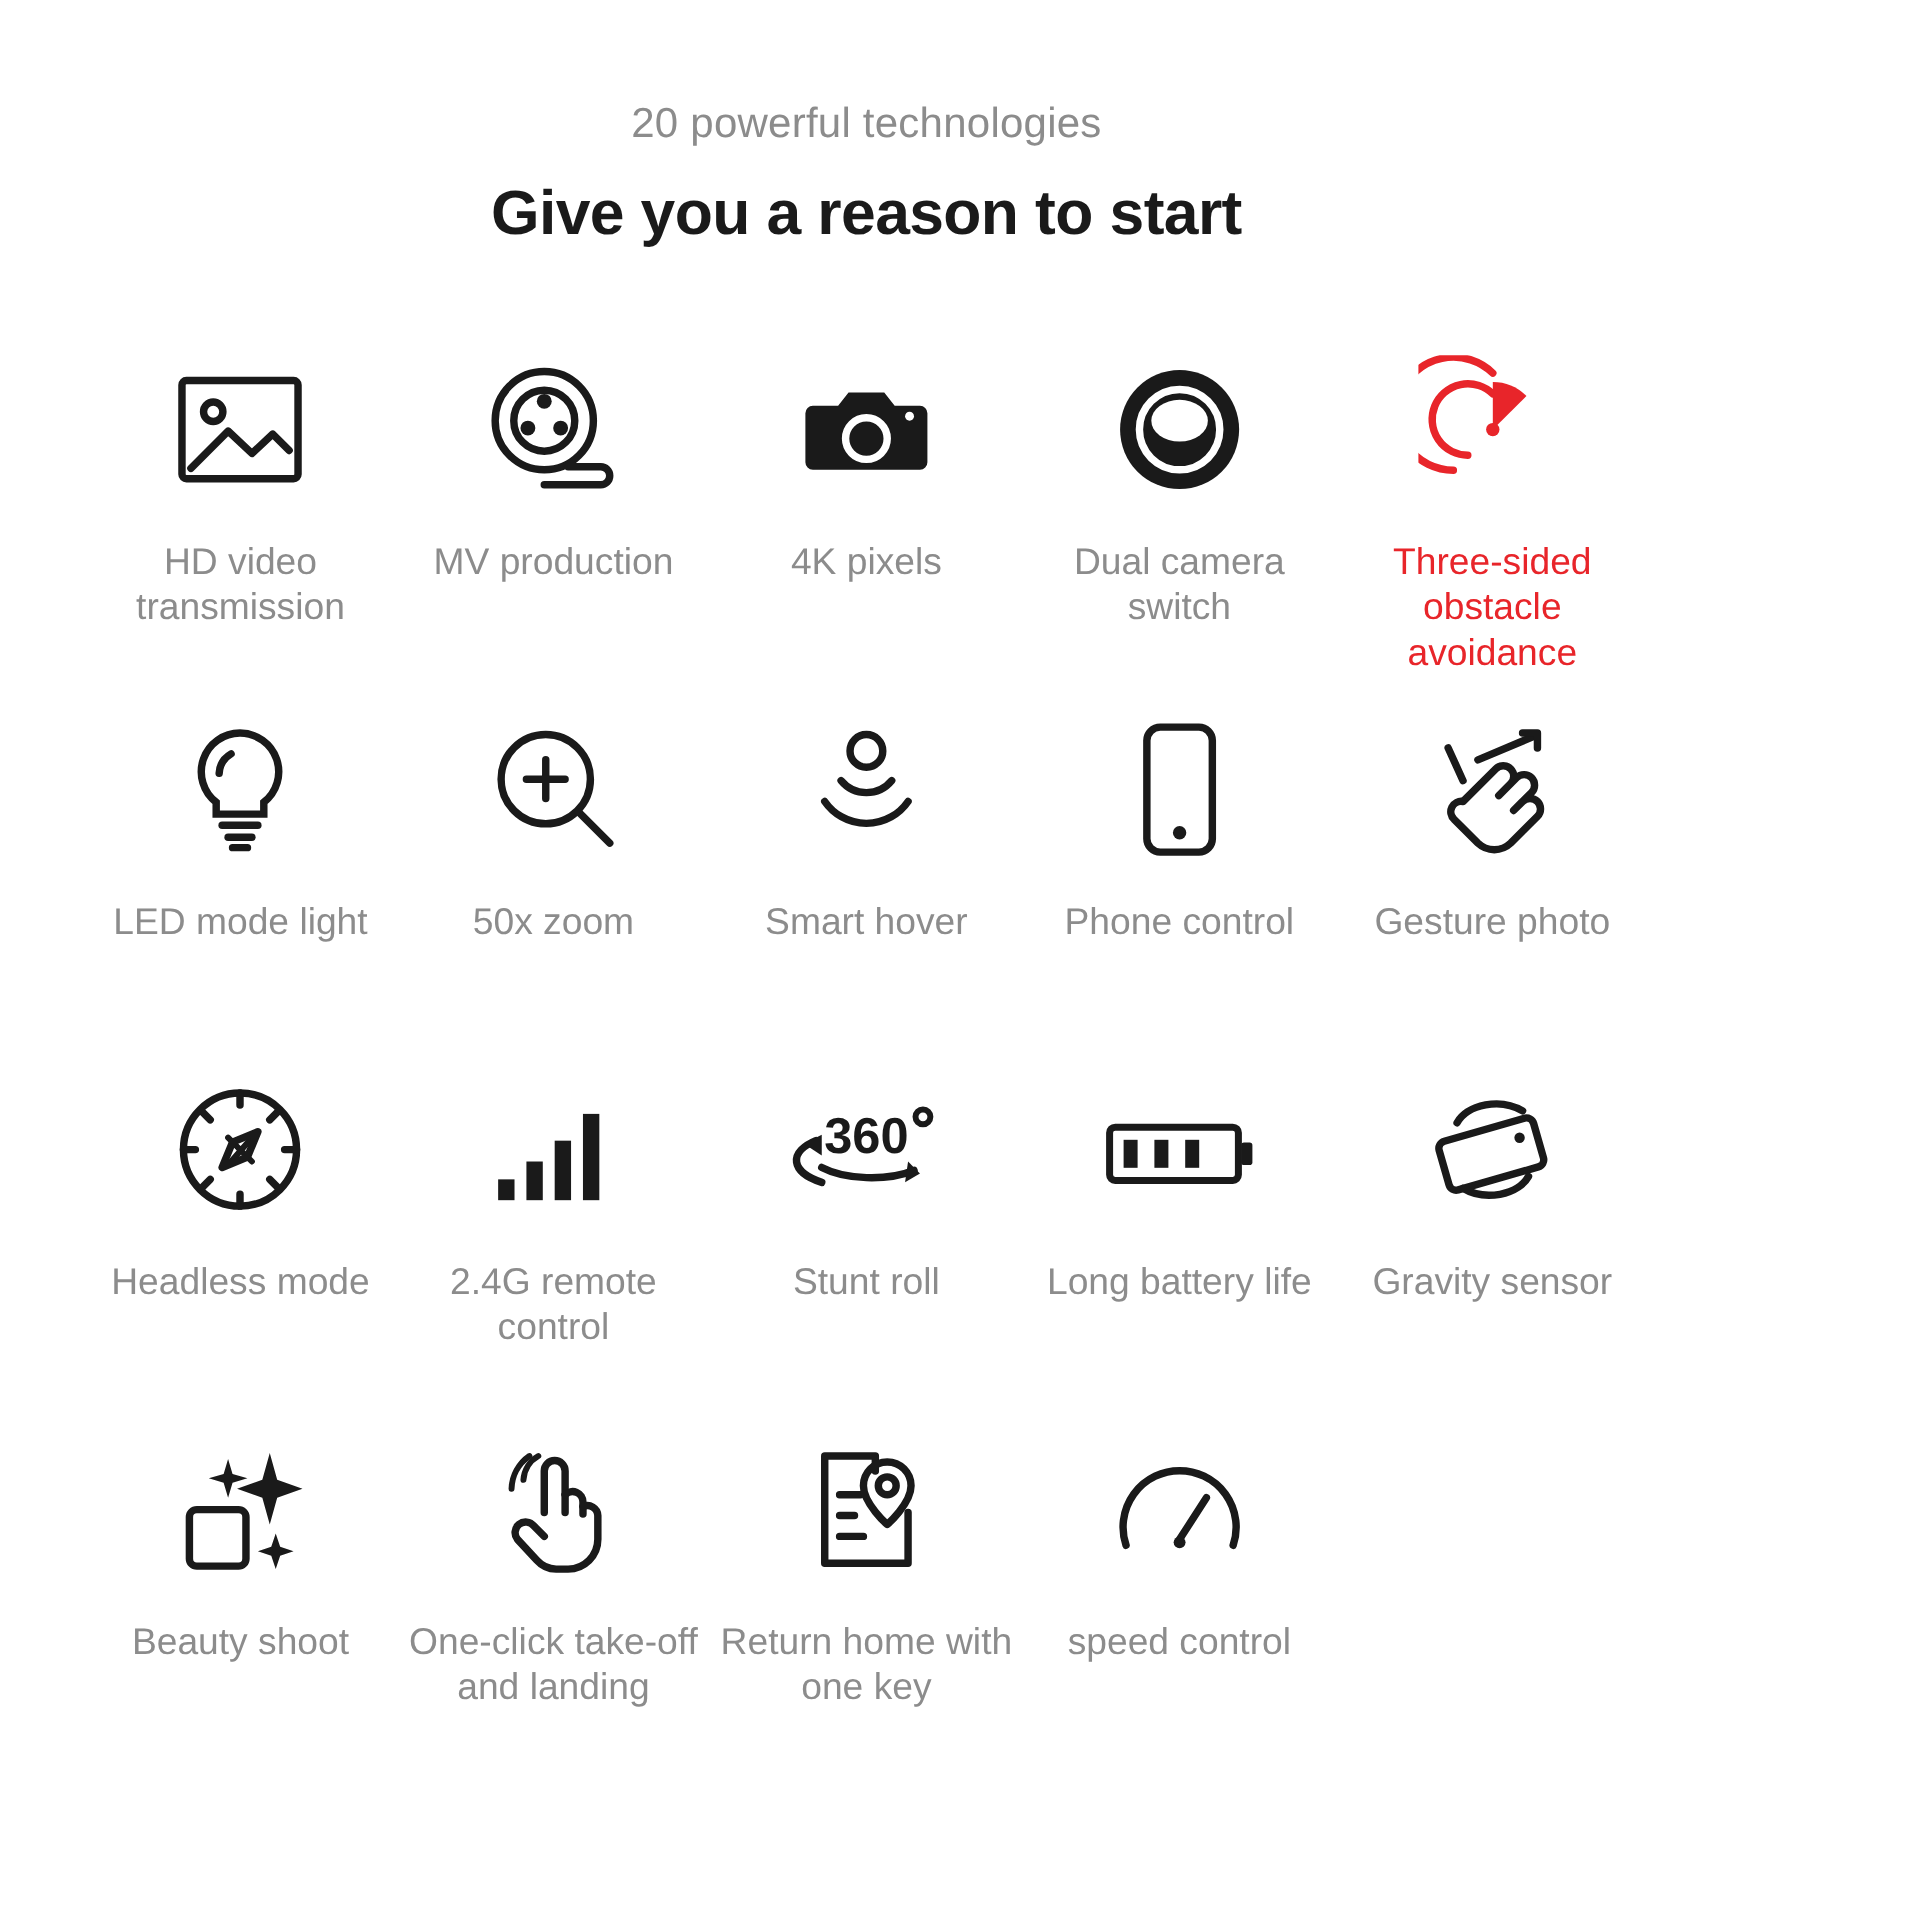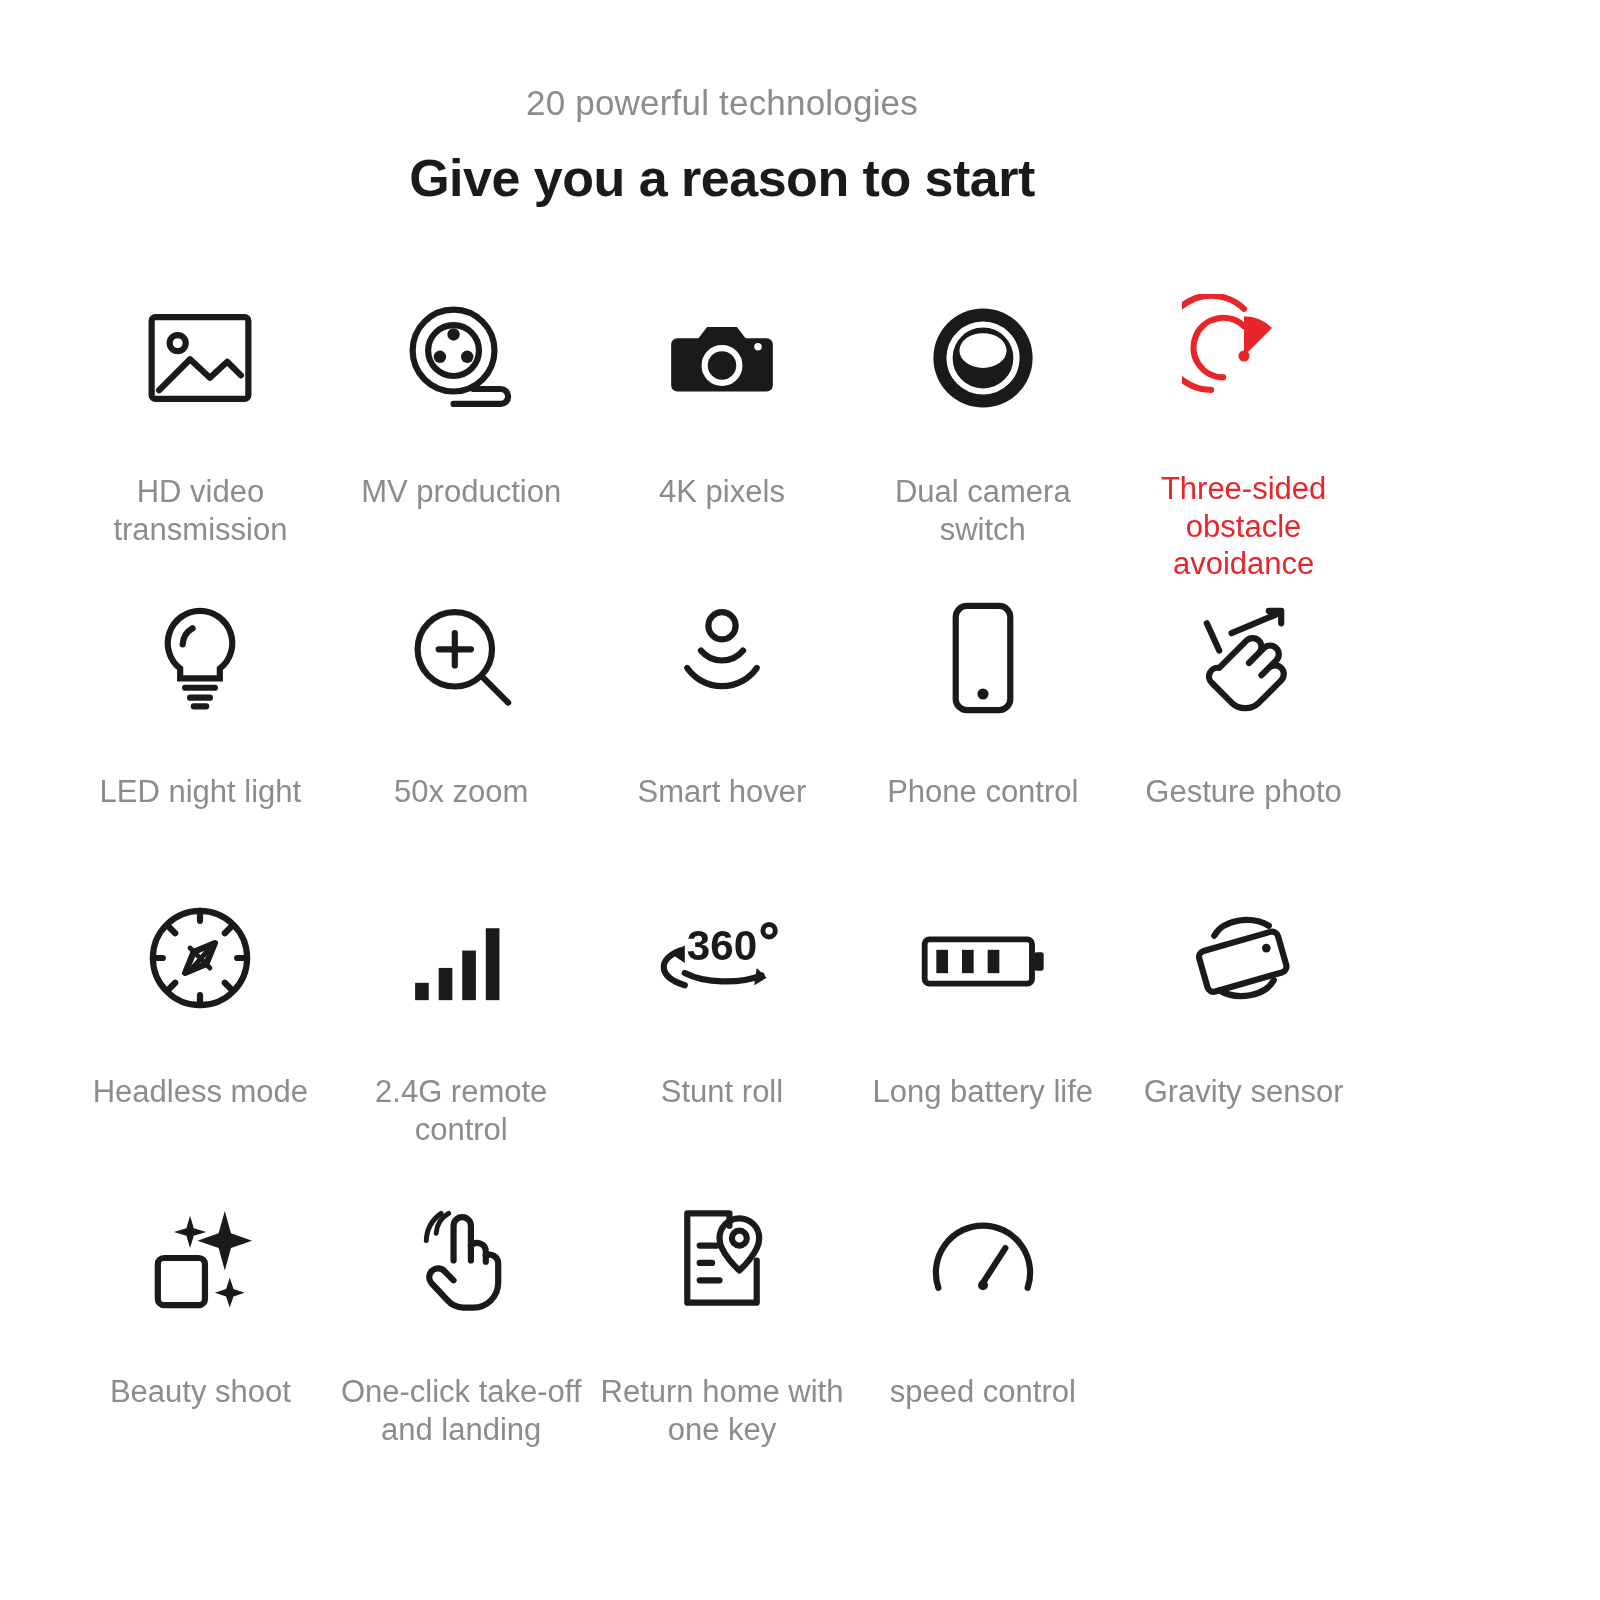--- a/index.html
+++ b/index.html
@@ -45,21 +45,20 @@
     grid-template-columns: repeat(5, 1fr);
     grid-template-rows: repeat(4, 300px);
     padding: 0 70px;
     box-sizing: border-box;
   }
   .cell {
     display: flex;
     flex-direction: column;
     align-items: center;
     justify-content: flex-start;
-    gap: 24px;
   }
   .icon-wrap {
     height: 150px;
     display: flex;
     align-items: center;
     justify-content: center;
   }
   .icon-wrap svg {
     display: block;
   }
@@ -149,21 +148,21 @@
     <div class="cell">
       <div class="icon-wrap">
         <svg width="124" height="124" viewBox="0 0 100 100" fill="none" stroke="#1a1a1a" stroke-width="5" stroke-linecap="round">
           <path d="M50 12 a26 26 0 0 0 -16 46.5 v8 h32 v-8 A26 26 0 0 0 50 12 z"></path>
           <path d="M44 26 a16 16 0 0 0 -8 13"></path>
           <path d="M38 74 h24"></path>
           <path d="M42 82 h16"></path>
           <path d="M45 89 h10"></path>
         </svg>
       </div>
-      <div class="label">LED night light</div>
+      <div class="label">LED mode light</div>
     </div>
 
     <div class="cell">
       <div class="icon-wrap">
         <svg width="124" height="124" viewBox="0 0 100 100" fill="none" stroke="#1a1a1a" stroke-width="5" stroke-linecap="round">
           <circle cx="45" cy="43" r="30"></circle>
           <path d="M45 30 v26 M32 43 h26"></path>
           <path d="M67 65 L88 86"></path>
         </svg>
       </div>

